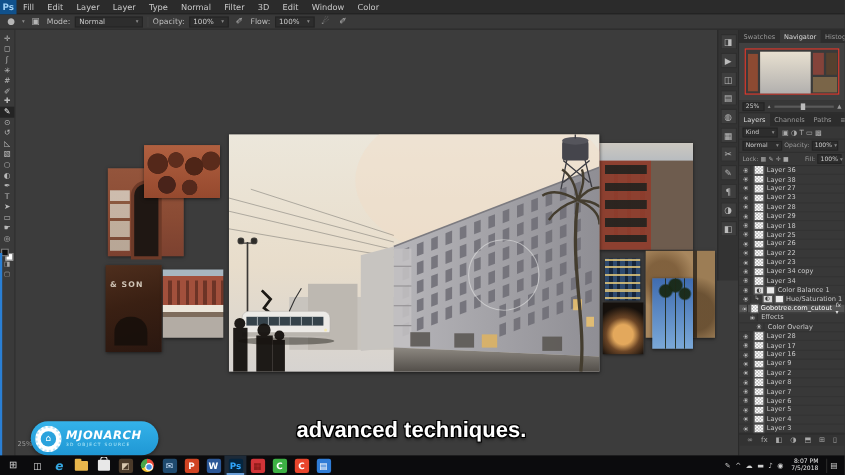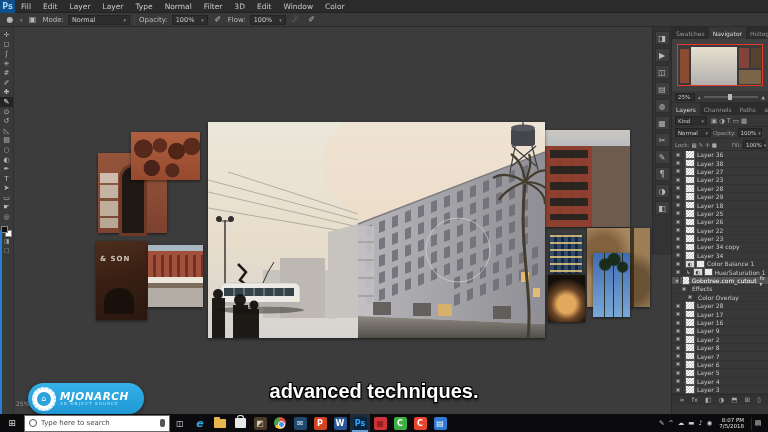--- a/index.html
+++ b/index.html
@@ -765,25 +765,20 @@
         <span class="lbicon">◧</span>
         <span class="lbicon">◑</span>
         <span class="lbicon">⬒</span>
         <span class="lbicon">⊞</span>
         <span class="lbicon">▯</span>
       </div>
   </div>
 
   <div id="taskbar">
     <div id="start-btn">⊞</div>
-    <div id="search-box">
-      <div id="search-circle"></div>
-      <span id="search-text">Type here to search</span>
-      <div id="search-mic"></div>
-    </div>
     <div id="task-icons">
         <div class="ticon ">
           <span class="glyphbox" style="background:transparent;color:#e0e0e0;">◫</span>
         </div>
         <div class="ticon ">
           <span class="glyphbox" style="background:transparent;color:#35a7e0;font-size:11px;font-style:italic;">e</span>
         </div>
         <div class="ticon ">
           <span class="folder-shape"></span>
         </div>

